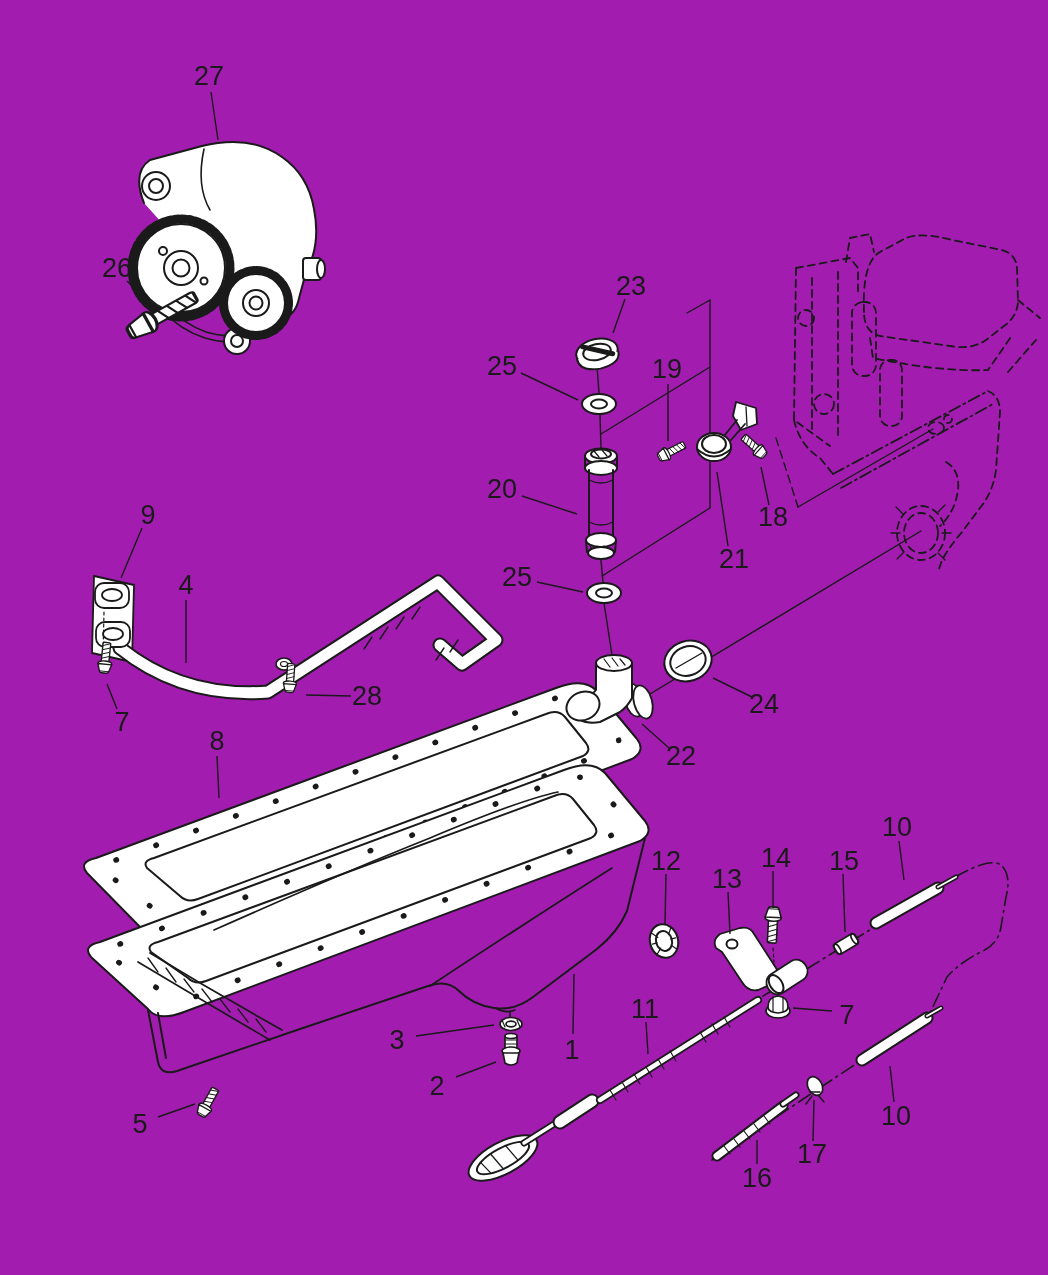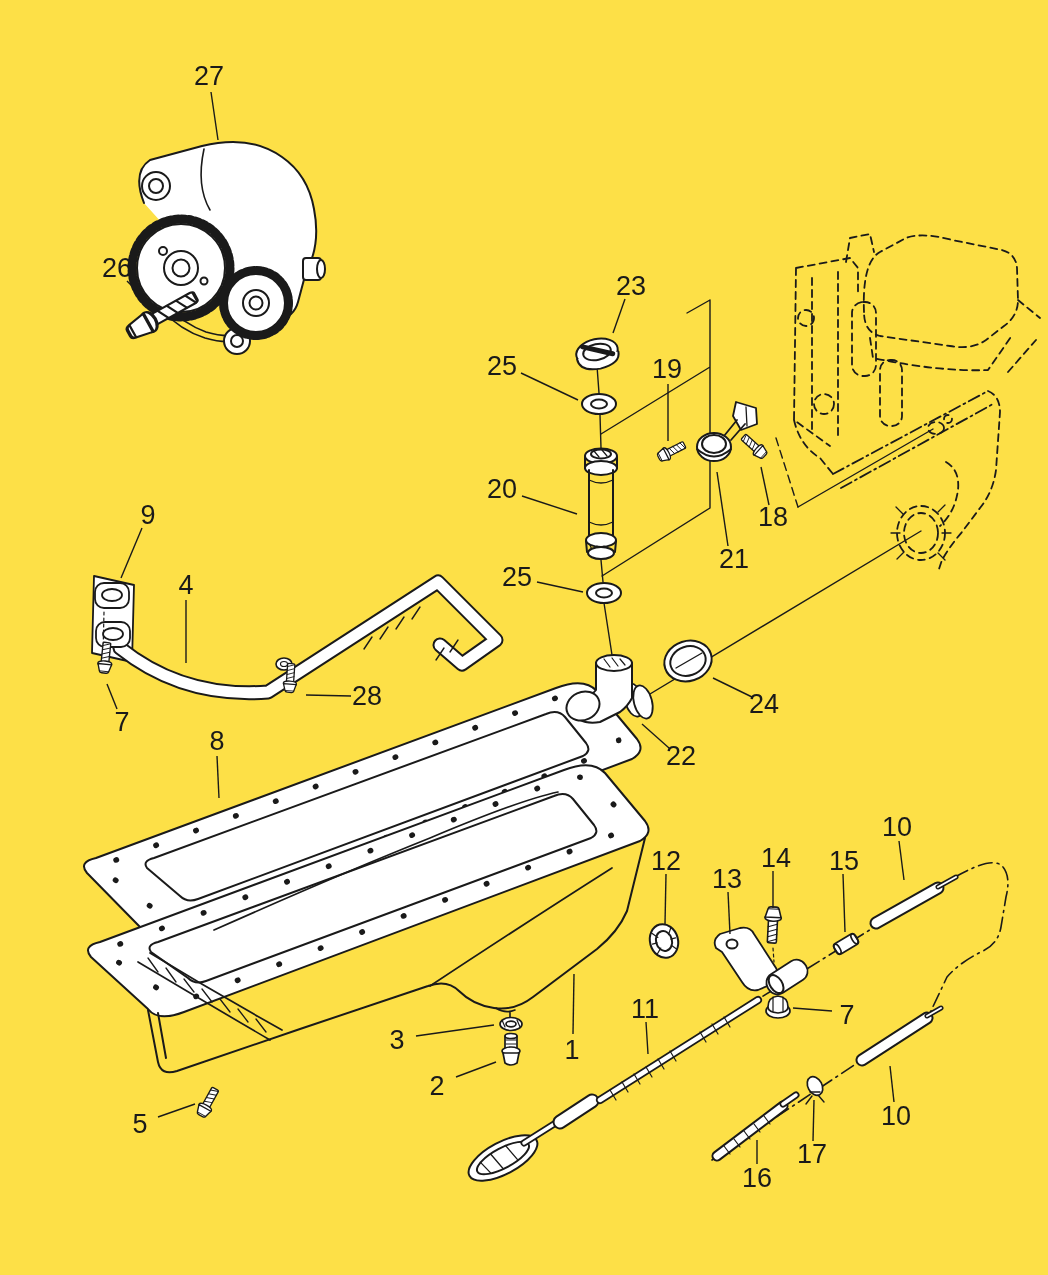--- a/index.html
+++ b/index.html
@@ -1,16 +1,16 @@
 <!DOCTYPE html>
 <html><head>
 <meta charset="utf-8">
 <style>
   html,body{margin:0;padding:0;background:#fff;}
-  .stage{position:relative;width:1048px;height:1275px;background:#fde047;overflow:hidden;
+  .stage{position:relative;width:1048px;height:1275px;background:#a21caf;overflow:hidden;
          font-family:"Liberation Sans",sans-serif;}
   svg{position:absolute;left:0;top:0;}
   text.callout{font:27px "Liberation Sans",sans-serif;fill:#1a1a1a;text-anchor:middle;}
   .leader{stroke:#1a1a1a;stroke-width:1.4;}
 </style>
 </head>
 <body>
 
 <div class="stage">
 <svg width="1048" height="1275" viewBox="0 0 1048 1275">

